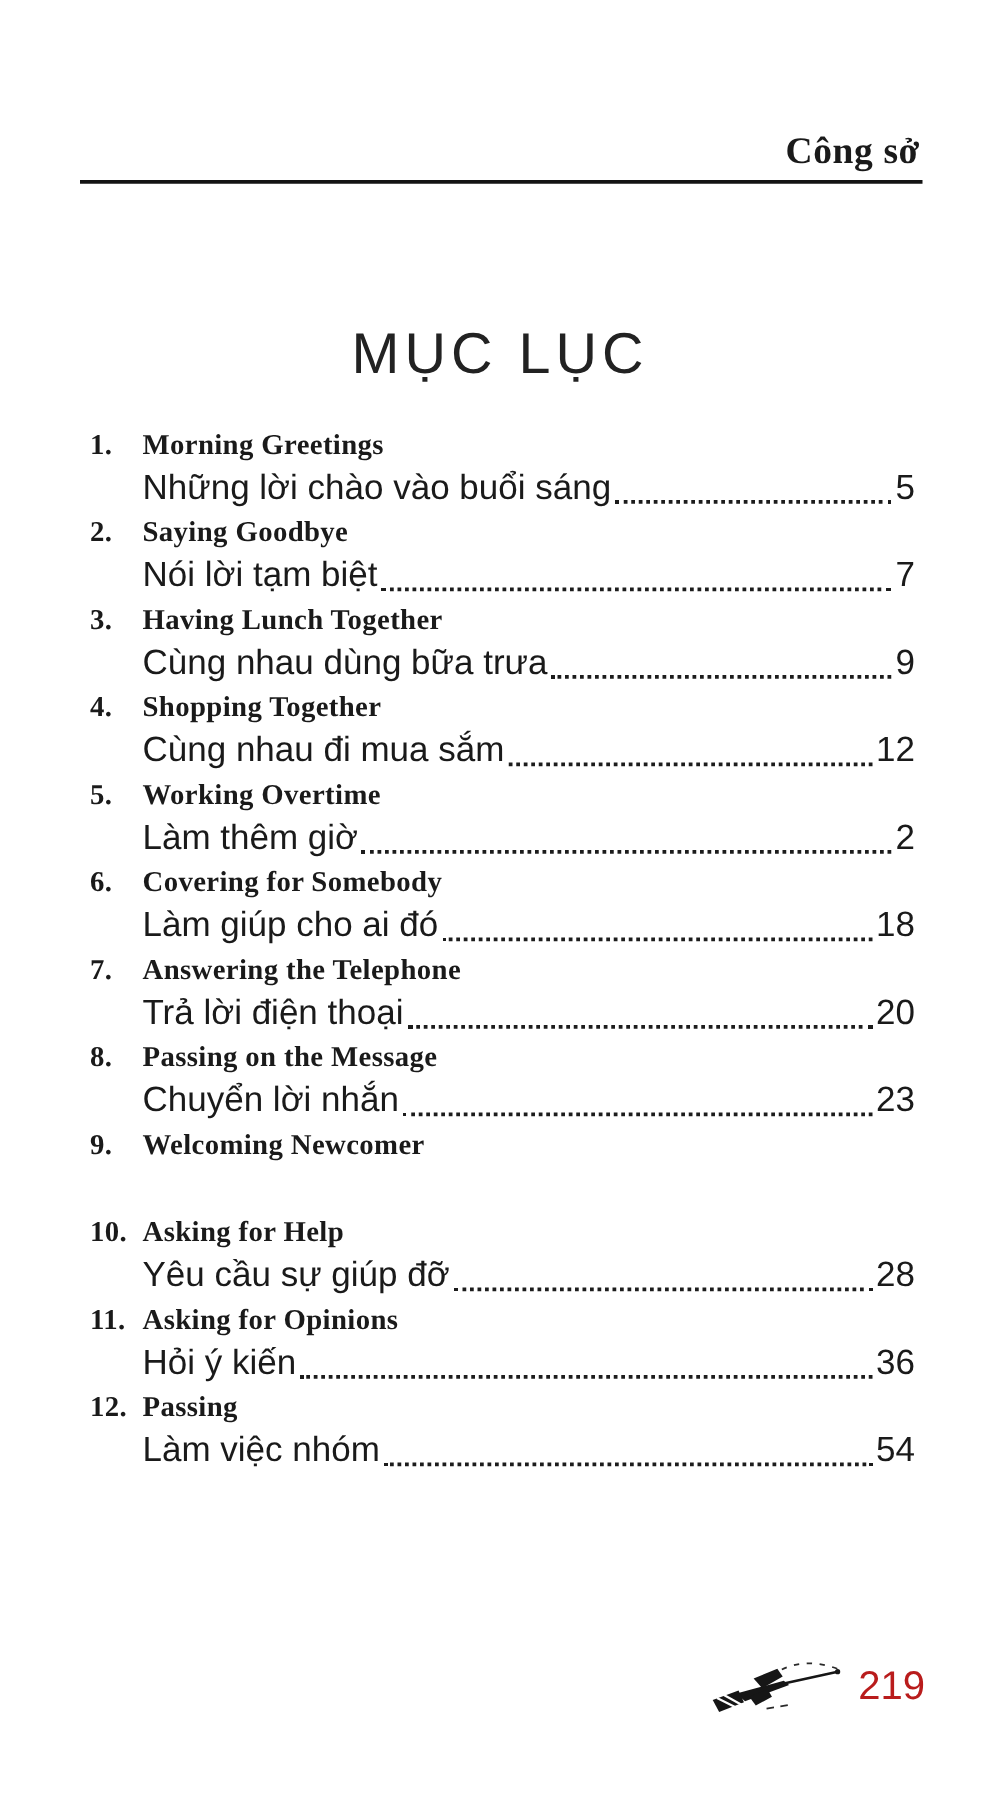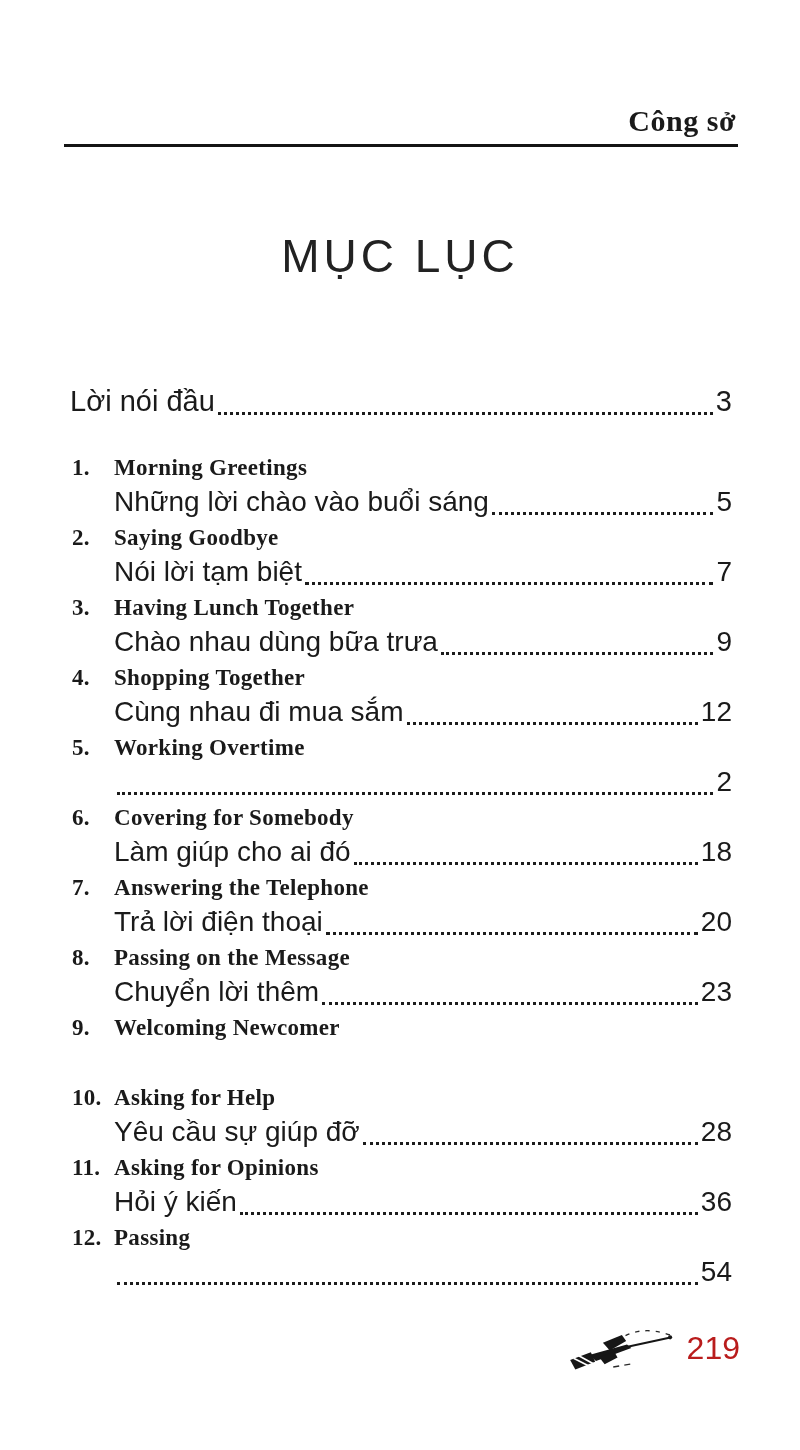--- a/index.html
+++ b/index.html
@@ -23,21 +23,21 @@
     line-height:34px;
     letter-spacing:0.5px;
   }
   .head-rule {
     margin:6px 62px 0 64px;
     border:0;
     border-top:3px solid #141414;
   }
   
   .book-title {
-    margin-top:80px;
+    margin-top:106px;
     text-align:center;
     font-family:"Liberation Sans","DejaVu Sans",sans-serif;
     font-weight:400;
     font-size:46px;
     line-height:58px;
     letter-spacing:4px;
     color:#222;
   }
   
   .preface-row {
@@ -99,25 +99,20 @@
 </head>
 <body>
 
 <div class="page">
 
   <div class="running-head">Công sở</div>
   <hr class="head-rule">
 
   <div class="book-title">MỤC LỤC</div>
 
-  <div class="preface-row">
-    <span class="preface-label">Lời nói đầu</span>
-    <span class="leader"></span>
-    <span class="preface-page">3</span>
-  </div>
 
   <div class="toc-list" id="toc-list">
     <div class="entry">
       <div class="entry-head">
         <span class="entry-num">1.</span>
         <span class="entry-en">Morning Greetings</span>
       </div>
       <div class="entry-line2">
         <span class="entry-vi">Những lời chào vào buổi sáng</span>
         <span class="leader"></span>
@@ -136,21 +131,21 @@
         <span class="entry-page">7</span>
       </div>
     </div>
 
     <div class="entry">
       <div class="entry-head">
         <span class="entry-num">3.</span>
         <span class="entry-en">Having Lunch Together</span>
       </div>
       <div class="entry-line2">
-        <span class="entry-vi">Chào nhau dùng bữa trưa</span>
+        <span class="entry-vi">Cùng nhau dùng bữa trưa</span>
         <span class="leader"></span>
         <span class="entry-page">9</span>
       </div>
     </div>
 
     <div class="entry">
       <div class="entry-head">
         <span class="entry-num">4.</span>
         <span class="entry-en">Shopping Together</span>
       </div>
@@ -160,20 +155,21 @@
         <span class="entry-page">12</span>
       </div>
     </div>
 
     <div class="entry">
       <div class="entry-head">
         <span class="entry-num">5.</span>
         <span class="entry-en">Working Overtime</span>
       </div>
       <div class="entry-line2">
+        <span class="entry-vi">Làm thêm giờ</span>
         <span class="leader"></span>
         <span class="entry-page">2</span>
       </div>
     </div>
 
     <div class="entry">
       <div class="entry-head">
         <span class="entry-num">6.</span>
         <span class="entry-en">Covering for Somebody</span>
       </div>
@@ -195,21 +191,21 @@
         <span class="entry-page">20</span>
       </div>
     </div>
 
     <div class="entry">
       <div class="entry-head">
         <span class="entry-num">8.</span>
         <span class="entry-en">Passing on the Message</span>
       </div>
       <div class="entry-line2">
-        <span class="entry-vi">Chuyển lời thêm</span>
+        <span class="entry-vi">Chuyển lời nhắn</span>
         <span class="leader"></span>
         <span class="entry-page">23</span>
       </div>
     </div>
 
     <div class="entry">
       <div class="entry-head">
         <span class="entry-num">9.</span>
         <span class="entry-en">Welcoming Newcomer</span>
       </div>
@@ -238,20 +234,21 @@
         <span class="entry-page">36</span>
       </div>
     </div>
 
     <div class="entry">
       <div class="entry-head">
         <span class="entry-num">12.</span>
         <span class="entry-en">Passing</span>
       </div>
       <div class="entry-line2">
+        <span class="entry-vi">Làm việc nhóm</span>
         <span class="leader"></span>
         <span class="entry-page">54</span>
       </div>
     </div>
   </div>
 
   <div class="footer">
     <svg class="plane" width="112" height="52" viewBox="0 0 130 60" xmlns="http://www.w3.org/2000/svg">
       <path d="M60 22 Q 86 2 122 15" fill="none" stroke="#2a2a2a" stroke-width="1.6" stroke-dasharray="5 7"></path>
       <line x1="70" y1="29" x2="121" y2="18" stroke="#161616" stroke-width="2.4"></line>

